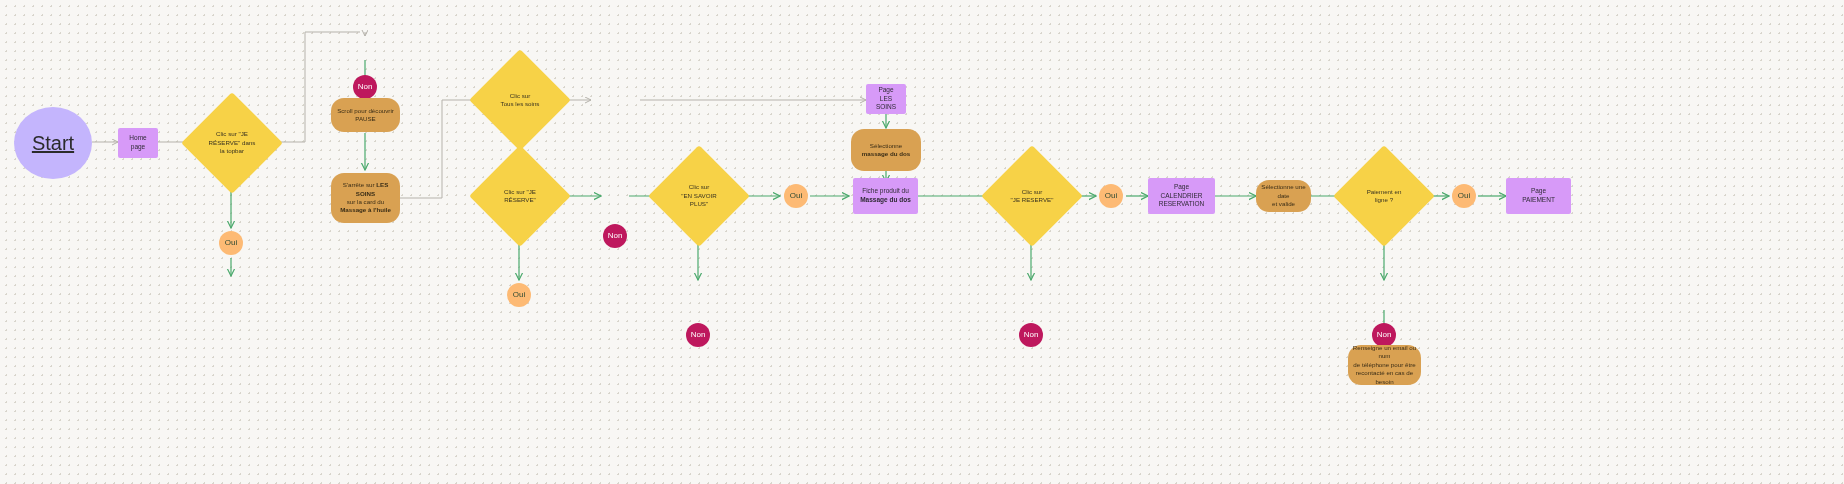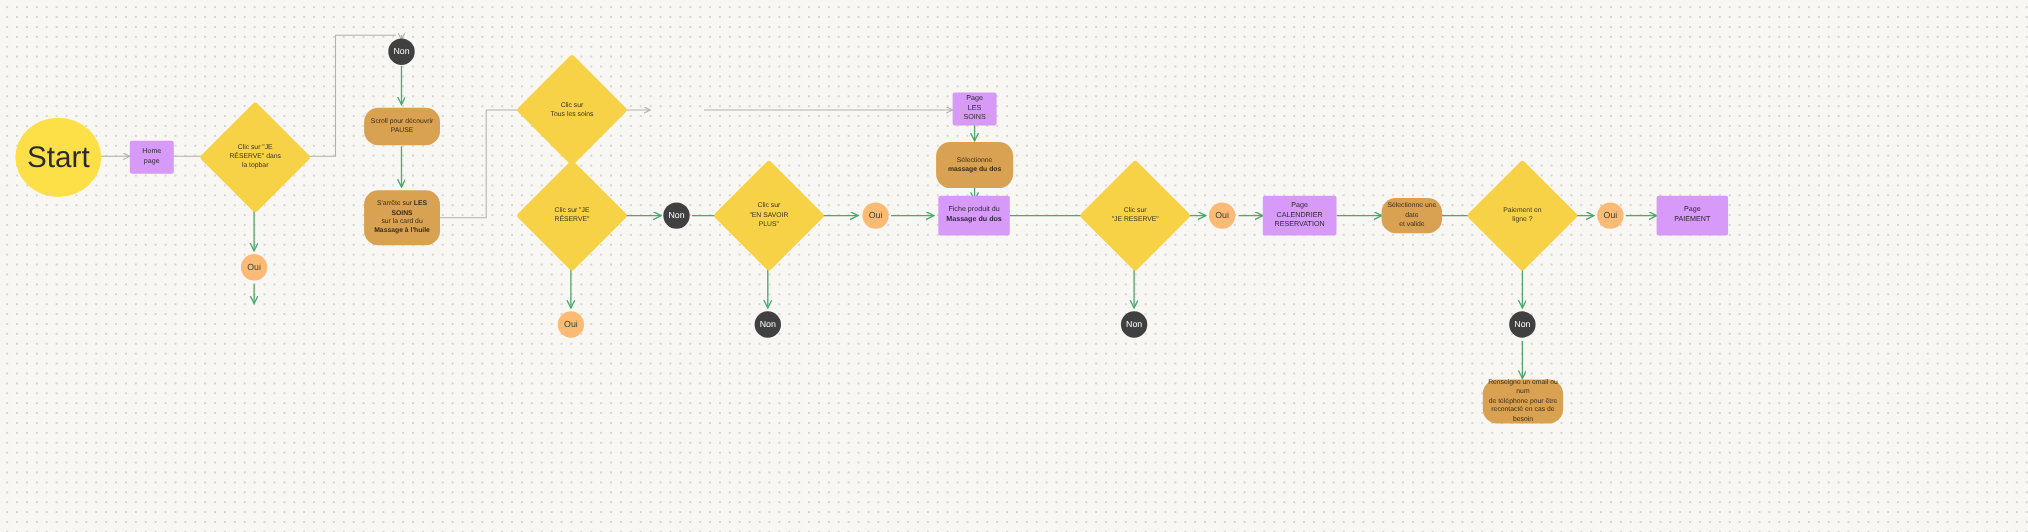--- a/index.html
+++ b/index.html
@@ -17,22 +17,22 @@
     background-size:9px 9px;
     background-position:2px 2px;
   }
   #edges{position:absolute;inset:0;pointer-events:none;}
   .node{position:absolute;box-sizing:border-box;display:flex;align-items:center;justify-content:center;text-align:center;}
   .node .lbl{line-height:1.35;padding:0 4px;}
 
   
   .start{
     border-radius:50%;
-    background:#fde047;color:#2b2b2b;
-    font-size:27px;font-weight:400;
+    background:#c4b5fd;color:#2b2b2b;
+    font-size:20px;font-weight:400;text-decoration:underline;
   }
   .proc{               
     background:#d79af8;color:#2f2a35;
     font-size:6.5px;border-radius:2px;
   }
   .decision .dbg{      
     position:absolute;inset:0;
     background:#f7d247;
     transform:rotate(45deg);
     border-radius:3px;
@@ -41,21 +41,21 @@
   .decision .lbl{position:relative;z-index:2;}
   .act{
     background:#d9a152;color:#3a2d16;
     font-size:6.2px;border-radius:13px;
   }
   .term{
     border-radius:50%;
     font-size:8px;color:#fff;
     display:flex;align-items:center;justify-content:center;
   }
-  .term.no{background:#404040;}
+  .term.no{background:#be185d;margin-top:40px;}
   .term.yes{background:#fdba74;color:#2e4a32;}
   .b{font-weight:bold;}
 </style>
 </head>
 <body>
 
 <div id="canvas"></div>
 
 <svg id="edges" width="1844" height="484">
   <defs>

